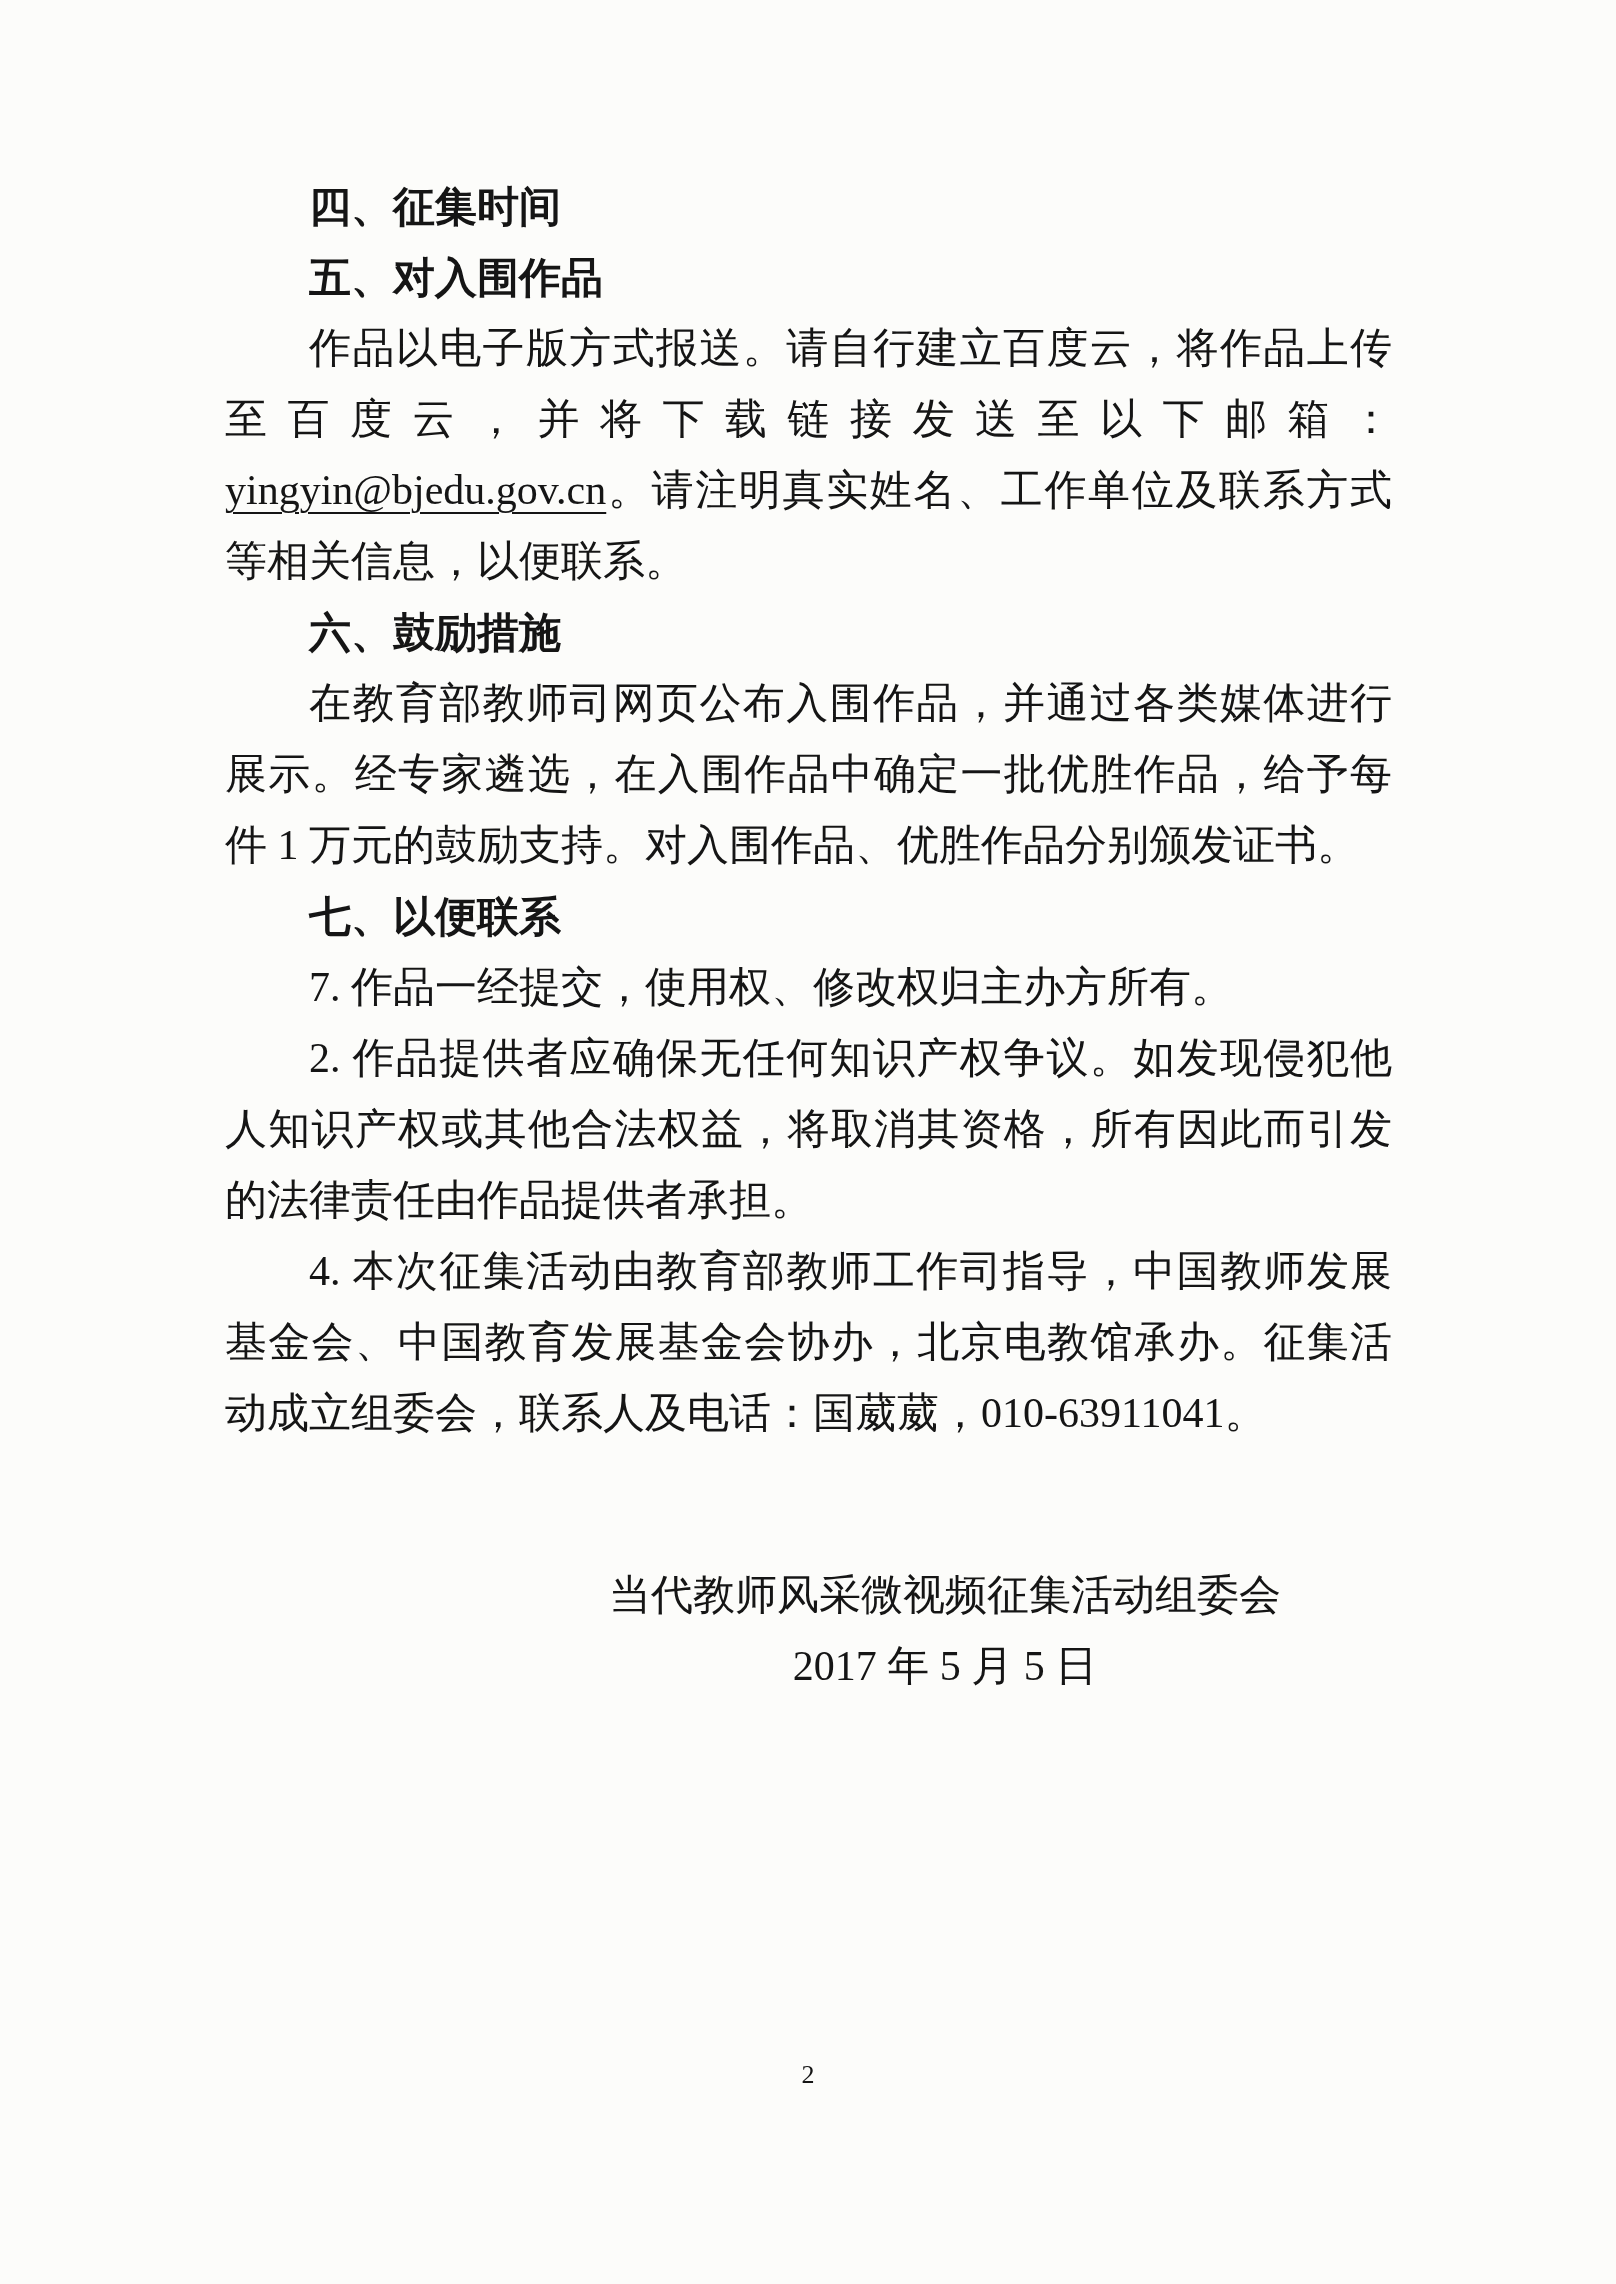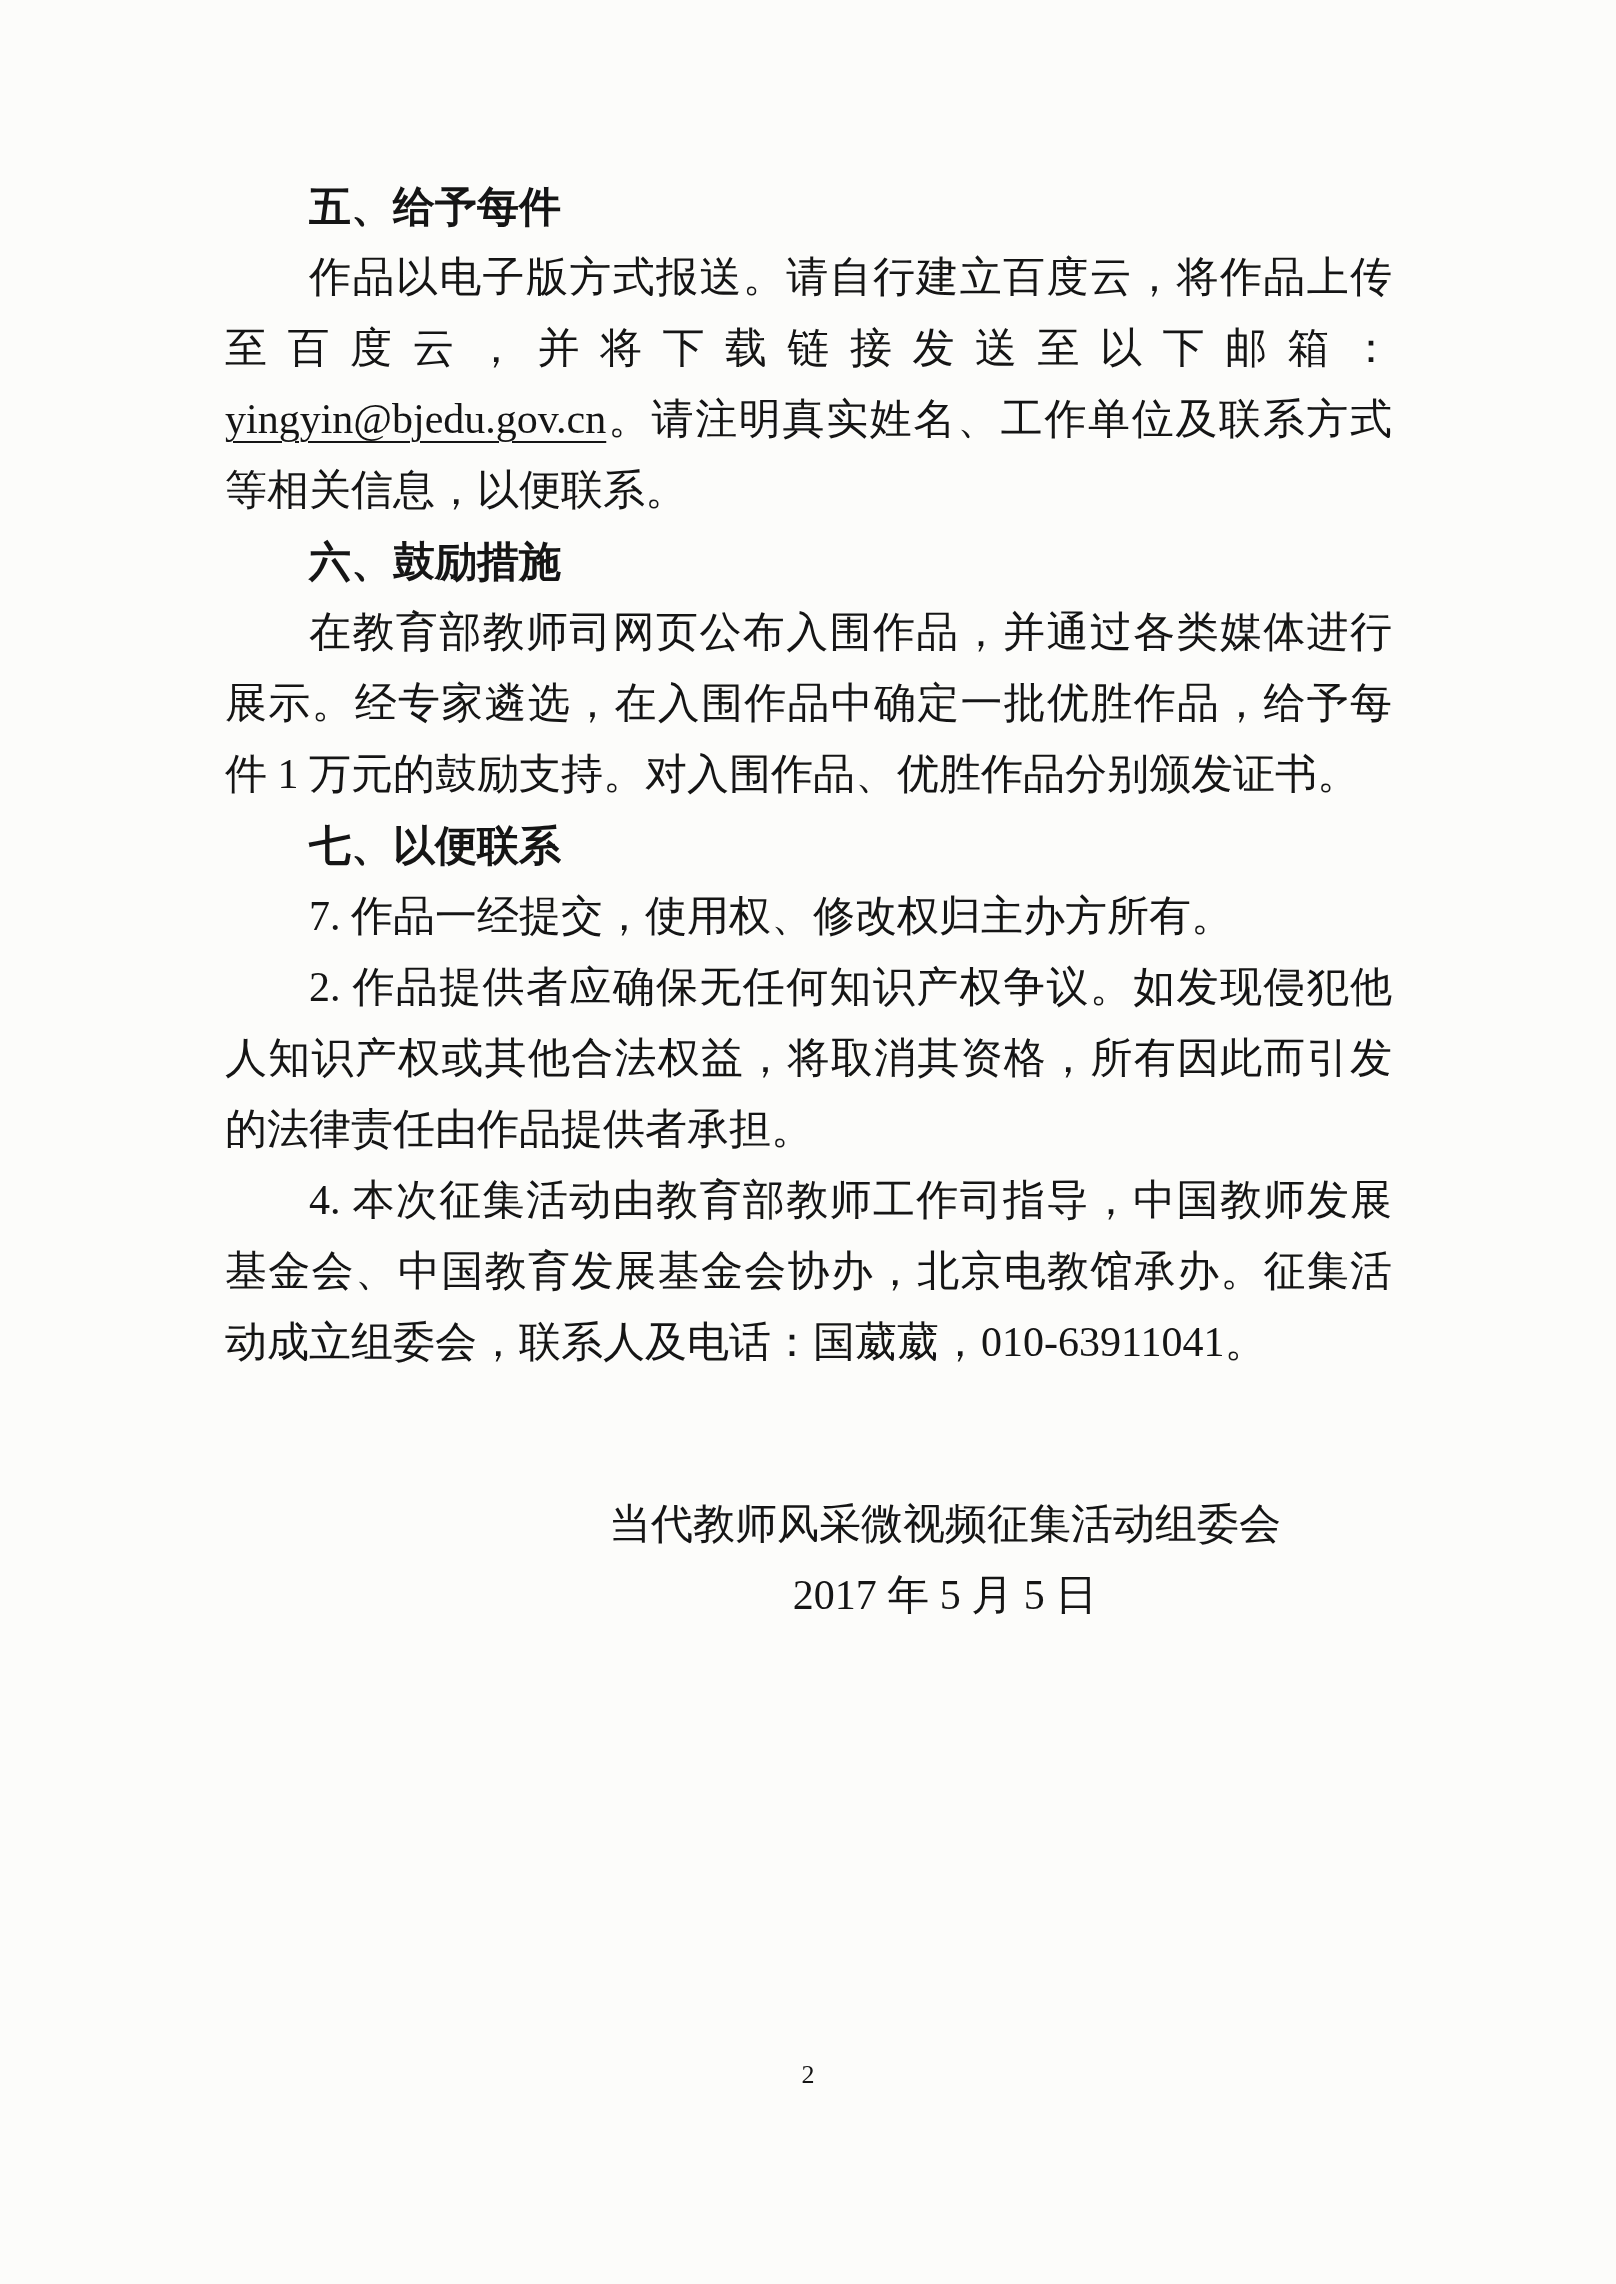--- a/index.html
+++ b/index.html
@@ -57,22 +57,23 @@
     font-size: 26px;
     line-height: 31px;
   }
 </style>
 </head>
 <body>
 
 <div class="page">
   <div class="content">
 
+    <div class="heading">四、征集时间</div>
 
-    <div class="heading">五、给予每件</div>
+    <div class="heading">五、对入围作品</div>
     <div class="para"><span>作品以电子版方式报送。请自行建立百度云，将作品上传至百度云，并将下载链接发送至以下邮箱：</span><span class="email">yingyin@bjedu.gov.cn</span><span>。请注明真实姓名、工作单位及联系方式等相关信息，以便联系。</span></div>
 
     <div class="heading">六、鼓励措施</div>
     <div class="para">在教育部教师司网页公布入围作品，并通过各类媒体进行展示。经专家遴选，在入围作品中确定一批优胜作品，给予每件 1 万元的鼓励支持。对入围作品、优胜作品分别颁发证书。</div>
 
     <div class="heading">七、以便联系</div>
     <div class="para">7. 作品一经提交，使用权、修改权归主办方所有。</div>
     <div class="para">2. 作品提供者应确保无任何知识产权争议。如发现侵犯他人知识产权或其他合法权益，将取消其资格，所有因此而引发的法律责任由作品提供者承担。</div>
     <div class="para">4. 本次征集活动由教育部教师工作司指导，中国教师发展基金会、中国教育发展基金会协办，北京电教馆承办。征集活动成立组委会，联系人及电话：国葳葳，010-63911041。</div>
 

